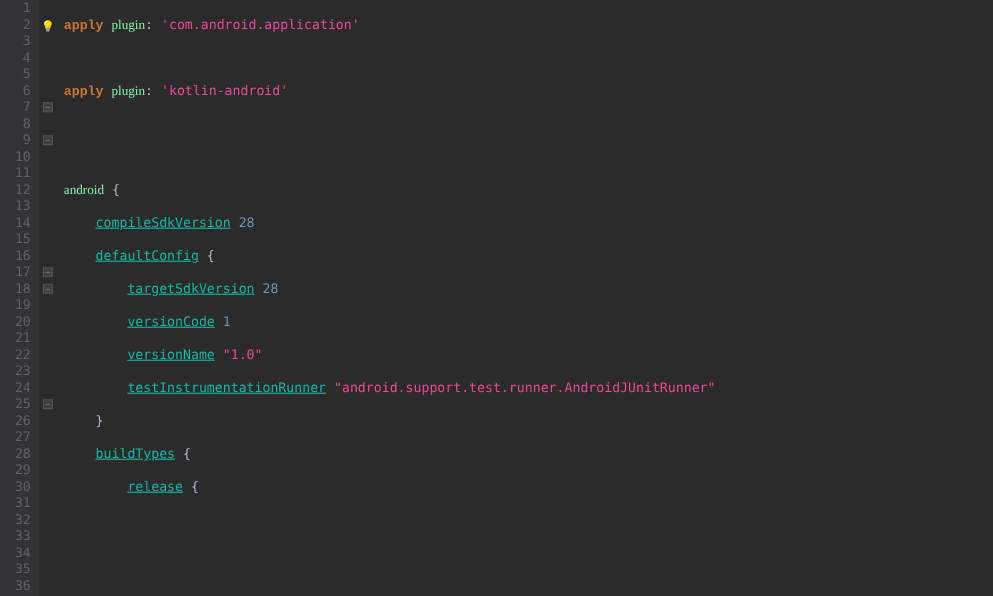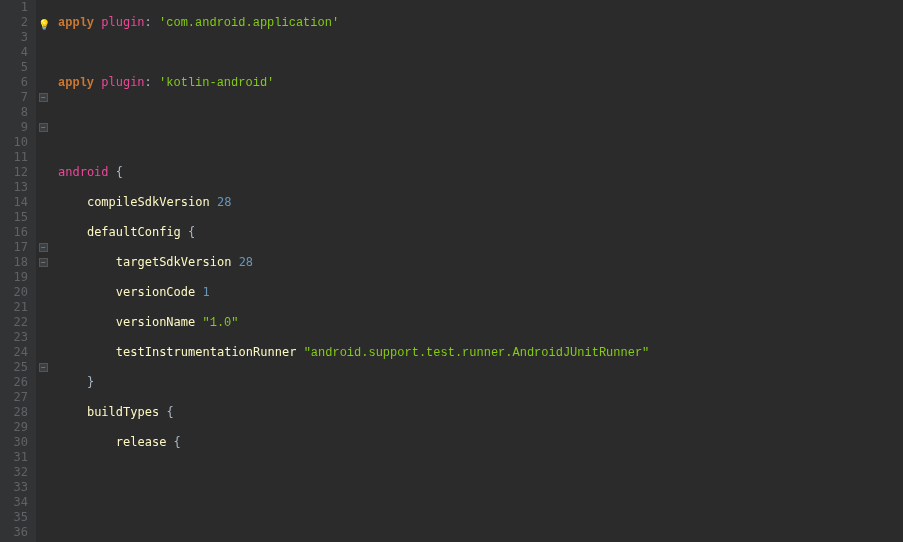--- a/index.html
+++ b/index.html
@@ -46,23 +46,23 @@
     position: absolute;
     left: 2px;
     font-size: 10px;
   }
   .code {
     padding-left: 4px;
     white-space: pre;
   }
   .code .row { height: 15px; }
   .kw { color: #cc7832; font-weight: bold; font-family: Liberation Mono, monospace; }
-  .id { color: #ec4899; }
-  .prop { color: #fef9c3; }
-  .str { color: #84cc16; font-family: Liberation Mono, monospace; }
+  .id { color: #86efac; font-family: Liberation Serif, serif; }
+  .prop { color: #14b8a6; text-decoration: underline; }
+  .str { color: #ec4899; }
   .num { color: #6897bb; }
   .plain { color: #a9b7c6; }
   .brace { color: #a9b7c6; }
 </style>
 </head>
 <body>
 
 <div class="gutter" id="gutter">
     <div class="ln">1</div>
     <div class="ln">2</div>

